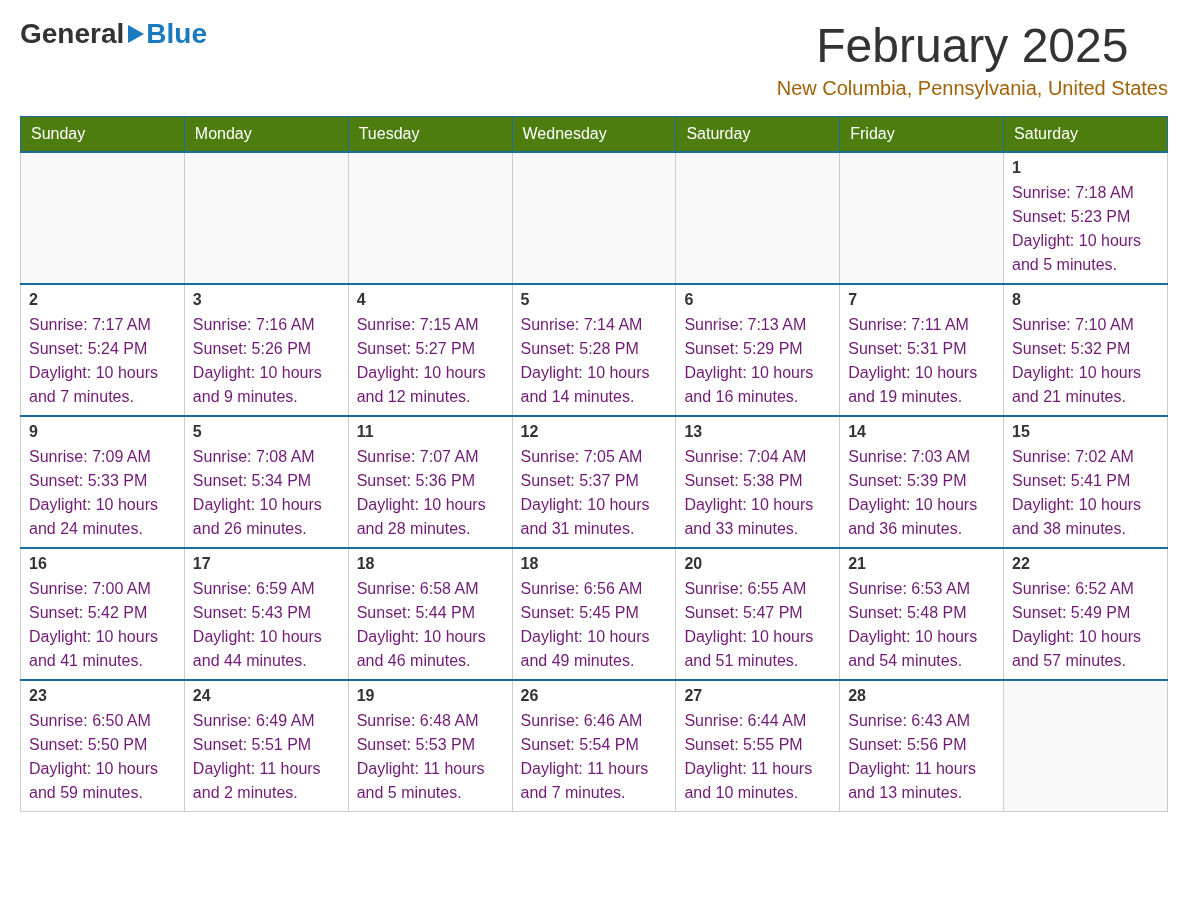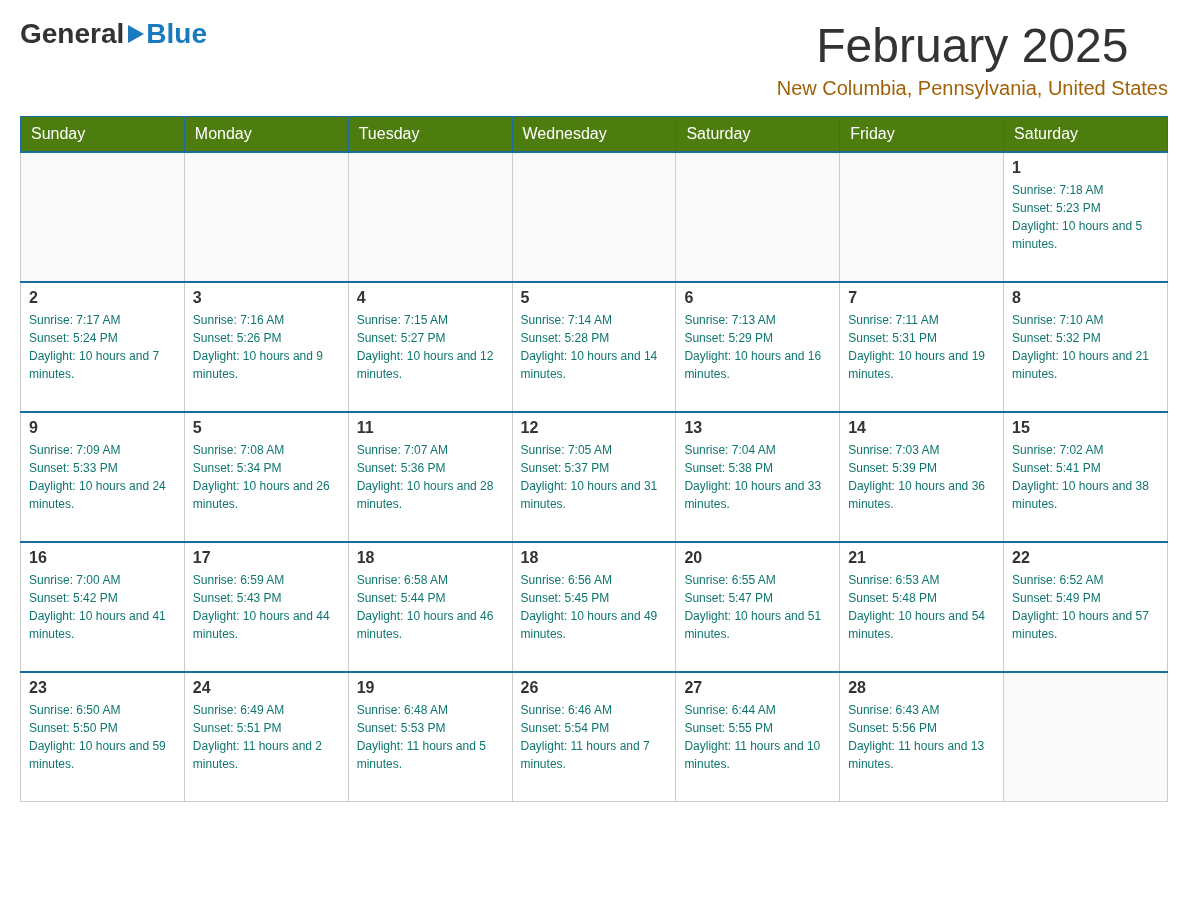--- a/index.html
+++ b/index.html
@@ -74,22 +74,22 @@
       height: 130px;
     }
     .day-number {
       font-size: 16px;
       font-weight: bold;
       color: #333;
       display: block;
       margin-bottom: 4px;
     }
     .day-info {
-      font-size: 12px;
-      color: #0f766e;
+      font-size: 16px;
+      color: #701a75;
       line-height: 1.5;
     }
     .empty-cell {
       background: #f9f9f9;
     }
     .week-row td {
       border-top: 2px solid #1a6b9e;
     }
     .logo-svg {
       display: inline-block;

